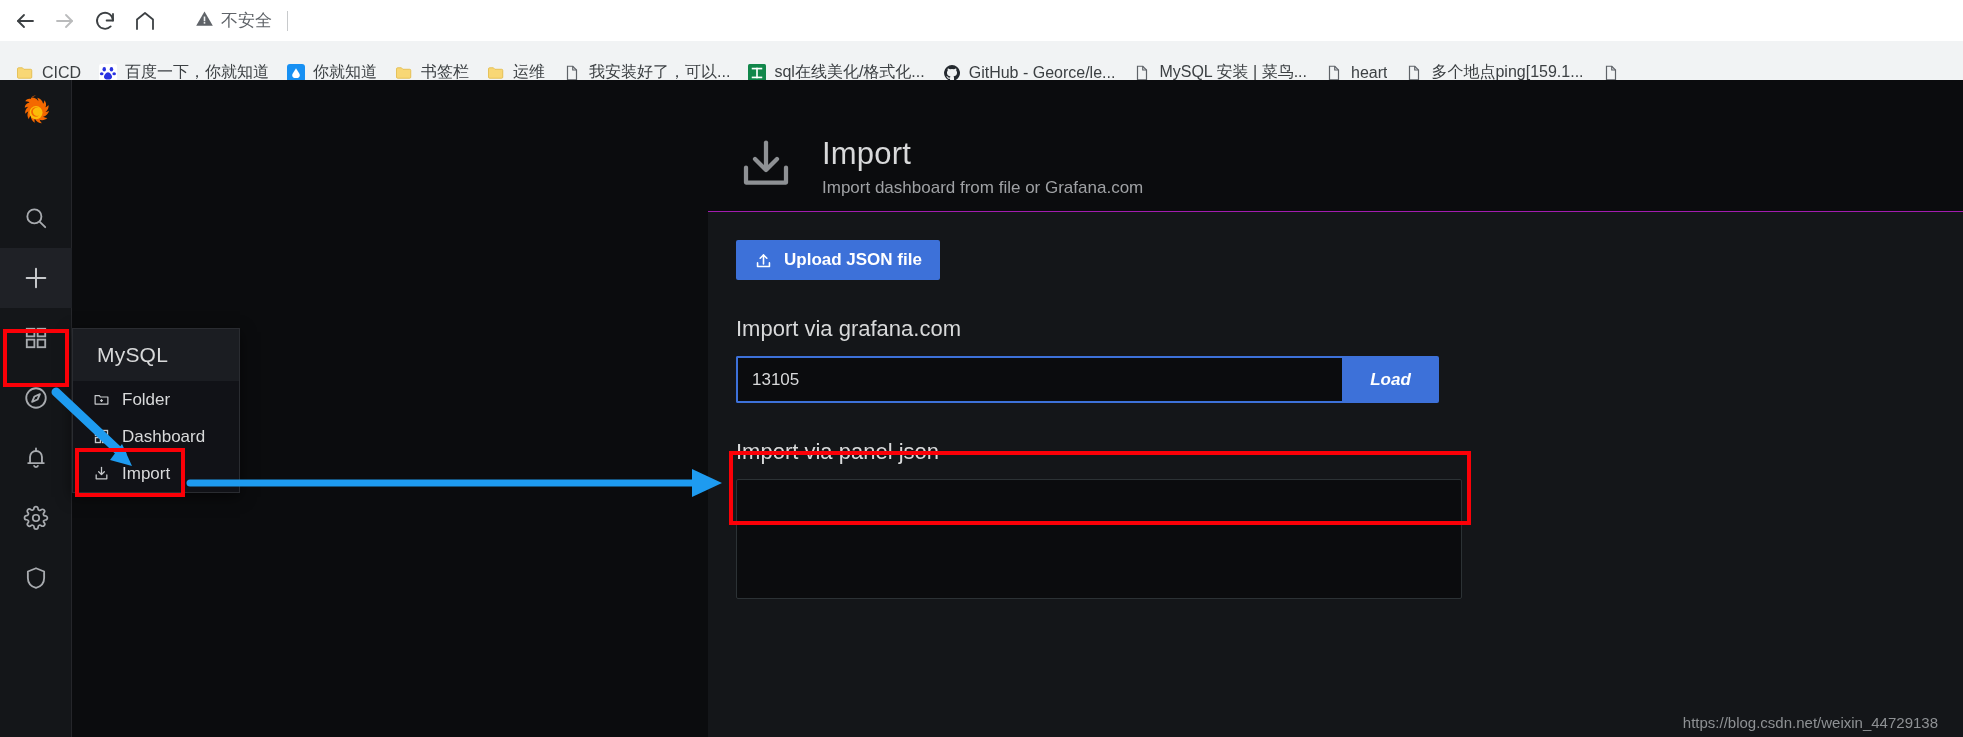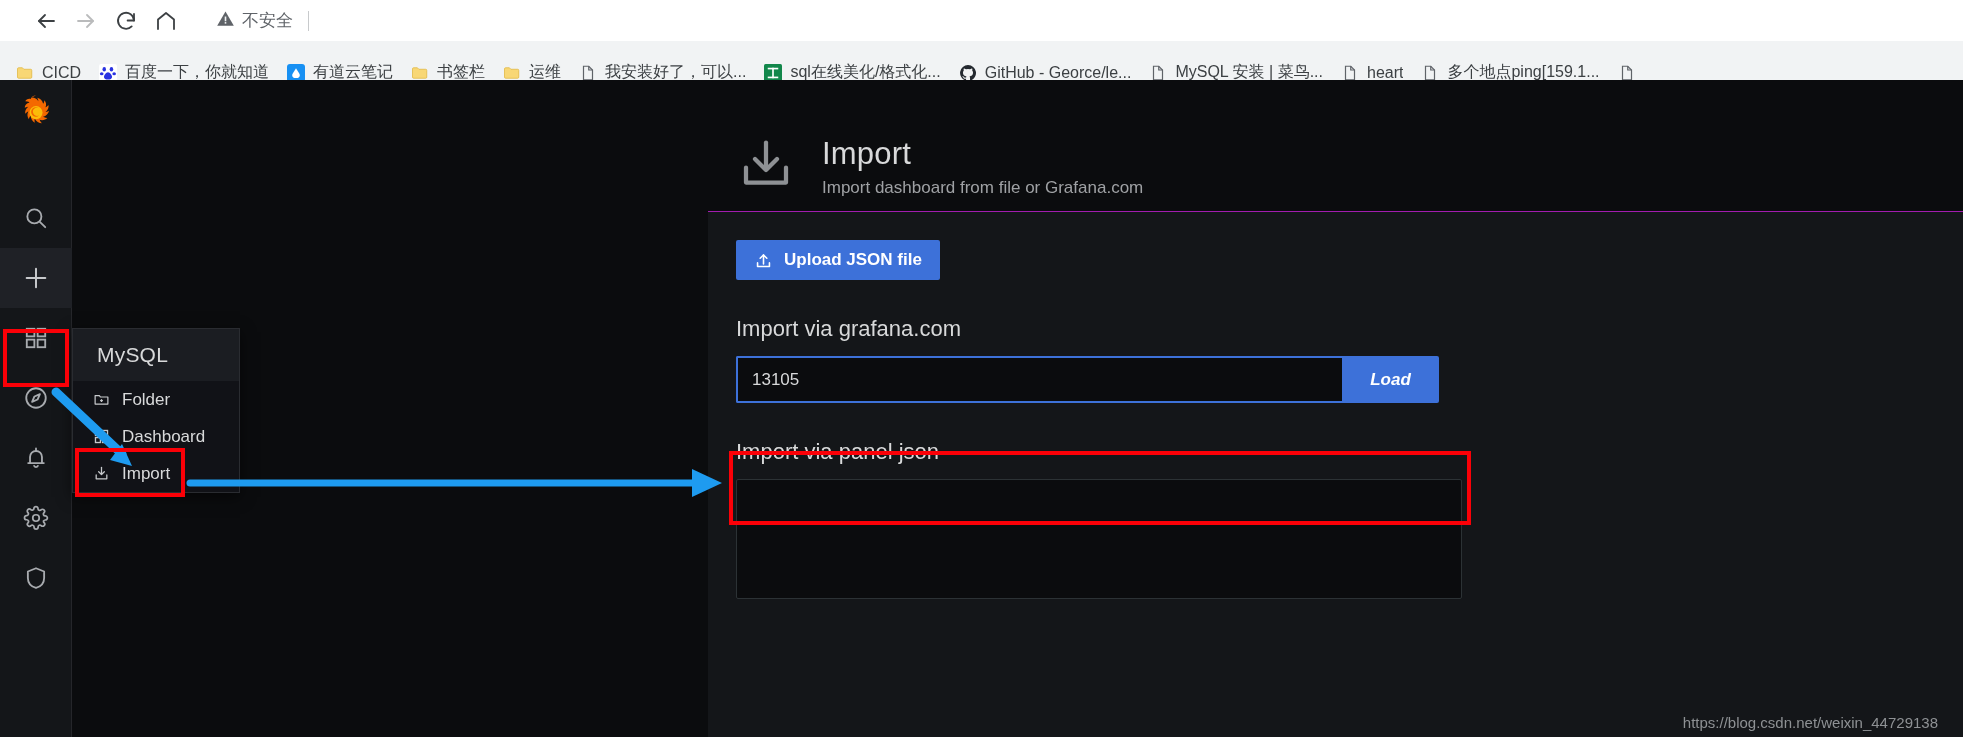--- a/index.html
+++ b/index.html
@@ -12,21 +12,21 @@
 
   
   .browser-chrome {
     background: #ffffff;
     width: 100%;
   }
   .toolbar {
     height: 41px;
     display: flex;
     align-items: center;
-    padding: 0 26px;
+    padding: 0 5px;
     background: #ffffff;
   }
   .nav-btn {
     width: 40px; height: 40px;
     display: flex; align-items: center; justify-content: center;
     border-radius: 50%;
     flex: 0 0 auto;
   }
   .nav-btn svg { display: block; }
   .nav-btn.disabled svg { opacity: .35; }
@@ -377,21 +377,21 @@
         </span>
       <span class="bm-label">百度一下，你就知道</span>
     </div>
     <div class="bm">
       <span class="bm-ico">
           <svg class="bm-ico" viewBox="0 0 24 24">
             <rect width="24" height="24" rx="4" fill="#1790f3"></rect>
             <path d="M12 5.5 16.5 13c1.6 2.7-.4 5.8-3.4 5.8h-2.2c-3 0-5-3.1-3.4-5.8Z" fill="#fff"></path>
           </svg>
         </span>
-      <span class="bm-label">有道云笔记</span>
+      <span class="bm-label">你就知道</span>
     </div>
     <div class="bm">
       <span class="bm-ico">
           <svg class="bm-ico" viewBox="0 0 24 24">
             <path d="M2 6.5A1.5 1.5 0 0 1 3.5 5h5l2 2h9A1.5 1.5 0 0 1 21 8.5v9A1.5 1.5 0 0 1 19.5 19h-16A1.5 1.5 0 0 1 2 17.5Z" fill="#f8d775" stroke="#e0b53e" stroke-width="1"></path>
           </svg>
         </span>
       <span class="bm-label">书签栏</span>
     </div>
     <div class="bm">

